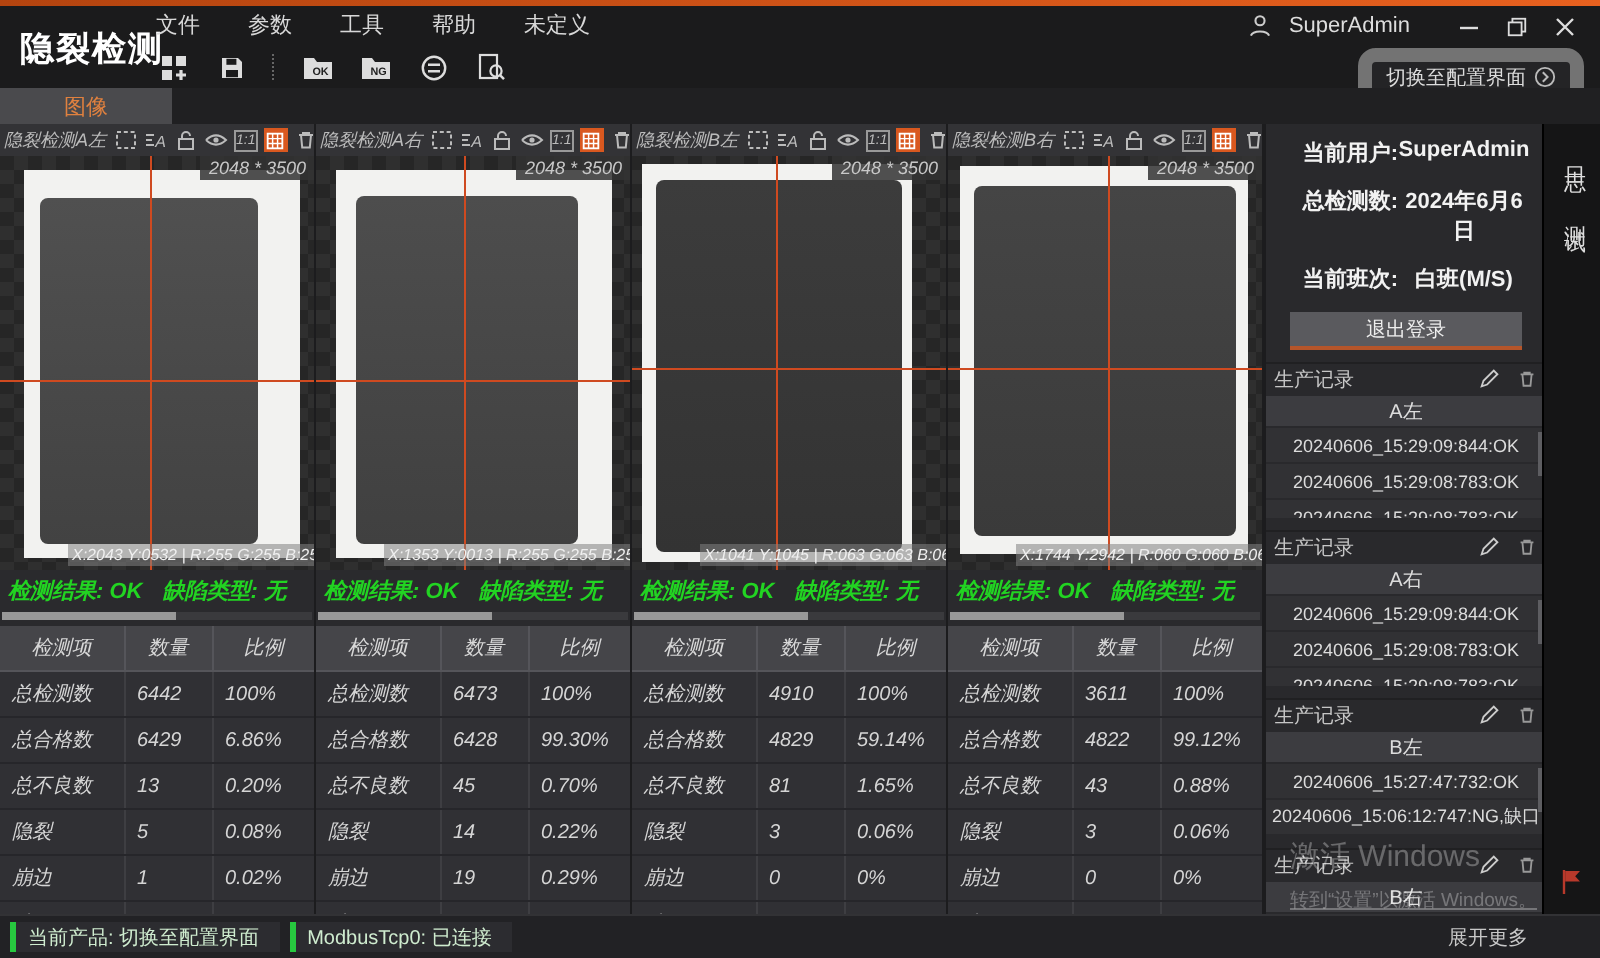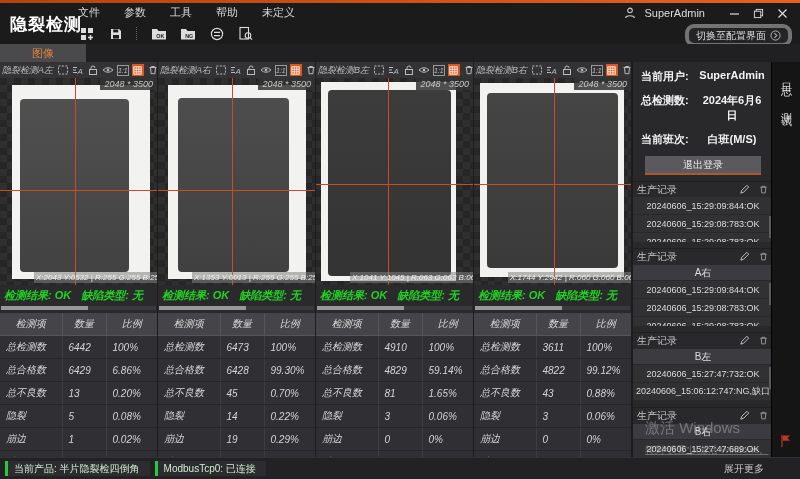--- a/index.html
+++ b/index.html
@@ -11,21 +11,21 @@
   .app-title{position:absolute;left:10px;top:10px;font-size:17px;font-weight:bold;color:#fff;letter-spacing:1px;}
   .menus{position:absolute;left:78px;top:0;height:19px;display:flex;gap:24px;align-items:center;font-size:11px;color:#d8d8d8;}
   .menus span{cursor:default;}
   .toolbar{position:absolute;left:78px;top:20px;height:21px;display:flex;gap:12px;align-items:center;}
   .tbtn{width:17px;height:16px;display:flex;align-items:center;justify-content:center;}
   .tsep{width:1px;height:13px;border-left:1px dotted #666;}
   .user-area{position:absolute;right:6px;top:0;height:20px;display:flex;align-items:center;gap:7px;font-size:11px;color:#ddd;}
   .winctl{display:flex;align-items:center;gap:0;margin-left:10px;}
   .winctl .wbtn{width:24px;height:18px;display:flex;align-items:center;justify-content:center;font-size:11px;color:#ddd;}
   .switch-btn{position:absolute;right:8px;top:21px;height:15px;display:flex;align-items:center;gap:4px;
-              border:4px solid #737373;border-radius:9px;padding:0 7px;font-size:10px;color:#ddd;background:#242426;font-family:Liberation Mono, monospace;}
+              border:7px solid #737373;border-radius:9px;padding:0 7px;font-size:10px;color:#ddd;background:#242426;font-family:Liberation Mono, monospace;}
   
   .tabbar{position:absolute;top:44px;left:0;right:0;height:18px;background:#202022;}
   .tab-active{position:absolute;left:0;top:0;width:86px;height:18px;background:#4a4a4d;color:#e0813f;
               font-size:11px;display:flex;align-items:center;justify-content:center;}
   
   .panel{position:absolute;top:62px;width:157px;height:396px;background:#2a2a2d;border-right:1px solid #1c1c1e;font-style:italic;}
   .px0{left:0}.px1{left:158px}.px2{left:316px}.px3{left:474px}
   .phead{height:16px;background:#333336;display:flex;align-items:center;gap:3px;padding:0 2px;font-size:9px;color:#bbb;}
   .pname{white-space:nowrap;margin-right:1px;}
   .pic{width:12px;height:12px;display:flex;align-items:center;justify-content:center;flex:0 0 auto;}
@@ -55,21 +55,21 @@
   .ptable{width:100%;border-collapse:collapse;margin-top:3px;font-size:10px;table-layout:fixed;}
   .ptable th{background:#454549;color:#d8d8d8;font-weight:normal;height:20px;border:1px solid #55555a;border-top:none;}
   .ptable th:first-child{border-left:none}.ptable th:last-child{border-right:none}
   .ptable td{background:#303034;color:#d5d5d5;height:20px;padding-left:6px;border-bottom:1px solid #26262a;border-right:1px solid #3e3e42;}
   .ptable td:last-child{border-right:none}
   .ptable col.c1{width:62px}.ptable col.c2{width:44px}.ptable col.c3{width:51px}
   
   .sidebar{position:absolute;left:632px;top:62px;width:140px;height:396px;background:#29292c;border-left:1px solid #1c1c1e;overflow:hidden;}
   .info{padding:7px 8px 0 8px;}
   .info-row{display:flex;margin-bottom:9px;font-size:11px;font-weight:bold;color:#f2f2f2;}
-  .info-row .lbl{width:58px;}
+  .info-row .lbl{width:58px;text-align:right;}
   .info-row .val{flex:1;text-align:center;}
   .logout{width:116px;height:17px;margin:2px auto 0 auto;background:#5a5a5e;color:#eee;font-size:10px;
           display:flex;align-items:center;justify-content:center;border-bottom:2px solid #b5552a;}
   .section{margin-top:6px;border-top:1px solid #202022;position:relative;}
   .sec-head{height:15px;display:flex;align-items:center;padding:0 4px;font-size:10px;color:#c6c6c6;gap:8px;}
   .sec-head .st{margin-right:auto;}
   .sec-sub{height:15px;background:#3c3c40;color:#ddd;font-size:10px;display:flex;align-items:center;justify-content:center;margin:1px 0;}
   .rec{height:17px;display:flex;align-items:center;justify-content:center;font-size:9px;color:#dcdcdc;
        background:#313134;border-bottom:1px solid #29292c;white-space:nowrap;overflow:hidden;}
   .clipwrap{height:9px;overflow:hidden;}
@@ -632,20 +632,21 @@
               <path d="M2 10l1-3 5.6-5.6 2 2L5 9z" fill="none" stroke="#ccc"></path>
             </svg>
           </span>
         <span>
             <svg width="11" height="11" viewBox="0 0 12 12">
               <path d="M2.5 3.5h7M4.5 3.5v-1h3v1" stroke="#999" fill="none"></path>
               <path d="M3.5 3.5l.6 6.2h3.8l.6-6.2" fill="none" stroke="#999"></path>
             </svg>
           </span>
       </div>
+      <div class="sec-sub">A左</div>
       <div>
           <div class="rec">20240606_15:29:09:844:OK</div>
           <div class="rec">20240606_15:29:08:783:OK</div>
         </div>
       <div class="clipwrap">
           <div class="rec">20240606_15:29:08:783:OK</div>
         </div>
       <div class="vscroll"></div>
     </div>
 
@@ -732,21 +733,21 @@
     </span>
     <span class="flag flag2">
       <svg width="14" height="14" viewBox="0 0 12 14">
           <path d="M2 1v12" stroke="#b8392b" stroke-width="1.2"></path>
           <path d="M2.6 1.5h7.4l-2.4 2.6 2.4 2.6H2.6z" fill="#b8392b"></path>
         </svg>
     </span>
   </div>
 
   <div class="statusbar">
-    <span class="seg">当前产品: 半片隐裂检四倒角</span>
+    <span class="seg">当前产品: 切换至配置界面</span>
     <span class="seg">ModbusTcp0: 已连接</span>
     <span class="expand">展开更多</span>
   </div>
 
   <div class="watermark">
     <div class="wm1">激活 Windows</div>
     <div class="wm2">转到“设置”以激活 Windows。</div>
   </div>
 </div>
 

